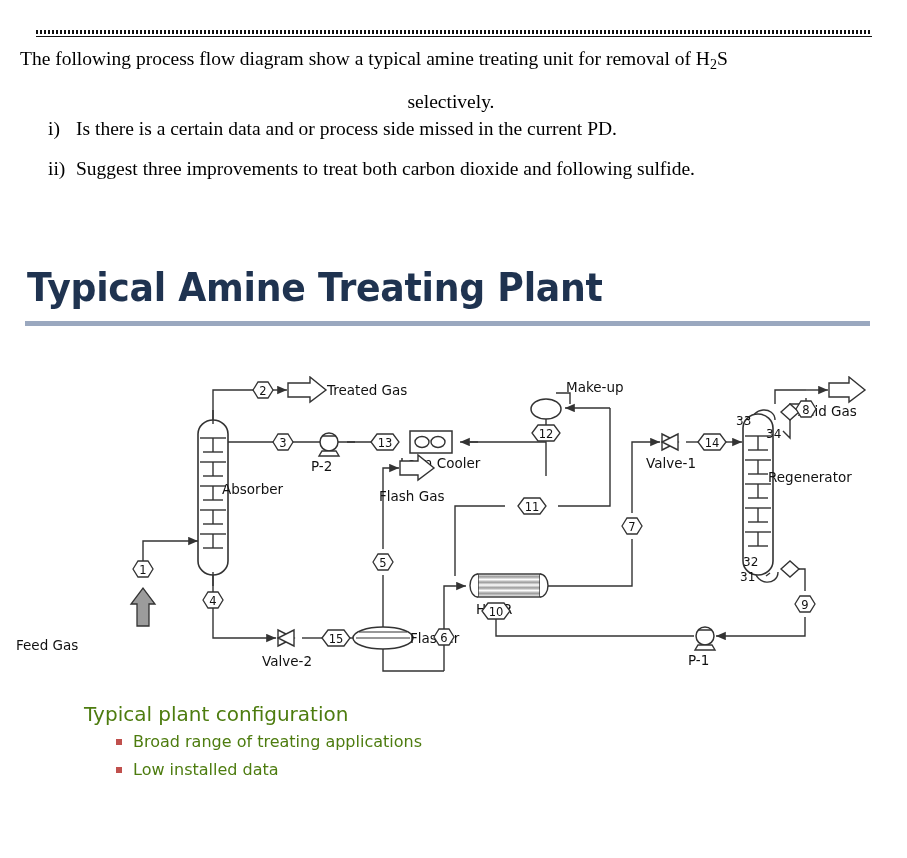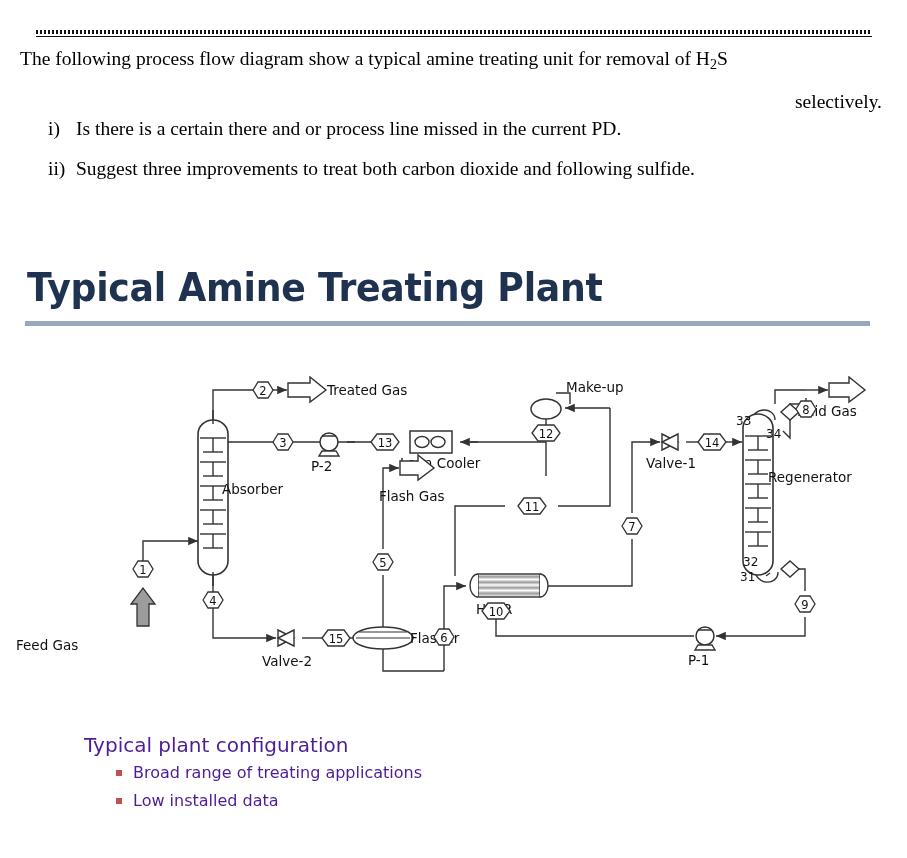--- a/index.html
+++ b/index.html
@@ -25,21 +25,21 @@
     position:absolute;left:0;top:6px;width:100%;height:1px;background:#111;
   }
 
   
   .qtext{
     position:absolute;left:20px;top:16px;width:862px;
     font-size:19.5px;line-height:37px;
     text-align:justify;
     text-justify:inter-word;
   }
-  .qtext .ln2{display:block;text-align:right;}
+  .qtext .ln2{display:block;text-align:center;}
   sub{font-size:0.72em;vertical-align:-0.28em;}
 
   .qlist{
     position:absolute;left:20px;top:88px;width:862px;
     font-size:19.5px;line-height:33px;
   }
   .qitem{display:flex;align-items:flex-start;margin-bottom:7px;}
   .qitem .num{width:56px;flex:0 0 56px;padding-left:28px;box-sizing:border-box;}
   .qitem .body{flex:1;}
 
@@ -58,23 +58,23 @@
   .titlerule{
     position:absolute;left:25px;top:297px;width:845px;height:5px;
     background:#9AA8BF;
   }
 
   
   .diagram{position:absolute;left:0px;top:352px;width:907px;height:310px;}
 
   
   .config{
-    position:absolute;left:84px;top:708px;
+    position:absolute;left:84px;top:677px;
     font-family:"DejaVu Sans", sans-serif;
-    color:#4c1d95;
+    color:#4d7c0f;
   }
   .config .head{font-size:20px;line-height:26px;margin-bottom:2px;}
   .config ul{list-style:none;margin:0;padding:0 0 0 32px;}
   .config li{
     font-size:16px;line-height:26px;margin:2px 0;
     position:relative;padding-left:17px;
   }
   .config li .bul{
     position:absolute;left:0;top:10px;width:6px;height:6px;background:#C0504D;
   }
@@ -93,21 +93,21 @@
   </div>
 
   <div class="qtext">
     <span>The following process flow diagram show a typical amine treating unit for removal of H</span><sub>2</sub><span>S</span>
     <span class="ln2">selectively.</span>
   </div>
 
   <div class="qlist">
     <div class="qitem">
       <div class="num">i)</div>
-      <div class="body">Is there is a certain there and or process line missed in the current PD.</div>
+      <div class="body">Is there is a certain data and or process side missed in the current PD.</div>
     </div>
     <div class="qitem">
       <div class="num">ii)</div>
       <div class="body">Suggest three improvements to treat both carbon dioxide and following sulfide.</div>
     </div>
   </div>
 
   <div class="title" style="color: rgb(31, 51, 80);">Typical Amine Treating Plant</div>
   <div class="titlerule" style="background: rgb(154, 168, 191);"></div>
 

